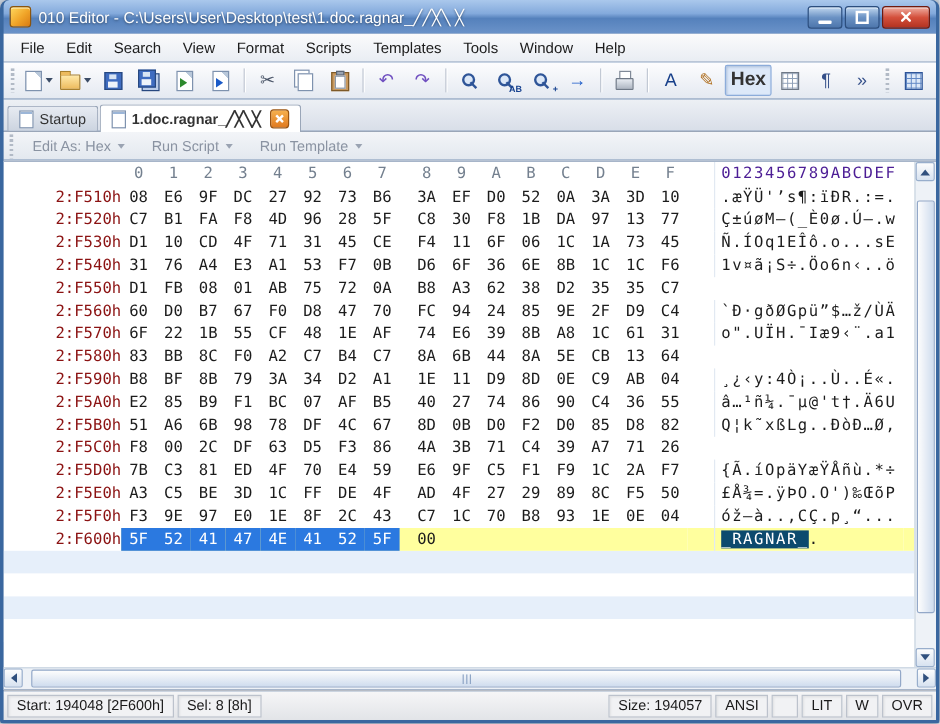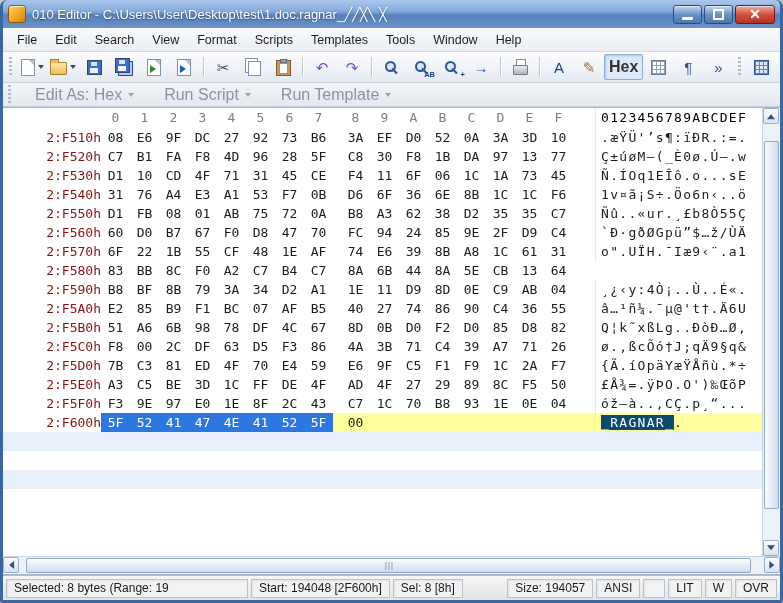--- a/index.html
+++ b/index.html
@@ -75,41 +75,41 @@
   .tab{height:20px;display:flex;align-items:center;padding:0 9px;font-size:12px;color:#333;
     background:linear-gradient(#e7ebf2,#ccd4e0);border:1px solid #9aa6b8;border-bottom:none;border-radius:3px 3px 0 0;}
   .tab.active{background:#fff;font-weight:bold;height:22px;margin-bottom:-1px;position:relative;z-index:2;}
   .tabicon{width:10px;height:13px;background:#fff;border:1px solid #7e92ae;margin-right:5px;box-shadow:inset 0 2px 0 #9cb6d8;}
   .tabclose{width:14px;height:14px;margin-left:8px;background:linear-gradient(#f6b14e,#e07a1f);border:1px solid #9a5410;border-radius:3px;position:relative;}
   .tabclose::before,.tabclose::after{content:'';position:absolute;left:50%;top:50%;width:2px;height:8px;background:#fff;}
   .tabclose::before{transform:translate(-50%,-50%) rotate(45deg);}
   .tabclose::after{transform:translate(-50%,-50%) rotate(-45deg);}
   
   .subtoolbar{height:23px;flex:0 0 23px;background:linear-gradient(#f3f5f8,#e3e8ef);border-bottom:1px solid #c6cdd8;
-    display:flex;align-items:center;font-size:16px;color:#8a93a2;padding-left:3px;gap:8px;}
+    display:flex;align-items:center;font-size:12px;color:#8a93a2;padding-left:3px;}
   .stitem{display:flex;align-items:center;padding:0 11px;gap:6px;}
   .scaret{width:0;height:0;border-left:3px solid transparent;border-right:3px solid transparent;border-top:4px solid #9aa3b2;}
   
   .hexwrap{flex:1;display:flex;flex-direction:column;background:#fff;border:1px solid #a7b5c9;border-left:none;border-right:none;overflow:hidden;}
   .hexrowarea{flex:1;display:flex;overflow:hidden;}
   .hexmain{flex:1;display:flex;flex-direction:column;overflow:hidden;}
   .hexheader,.hexrow{display:flex;height:19px;line-height:19px;flex:0 0 19px;
     font-family:"DejaVu Sans Mono",monospace;font-size:13px;}
   .hexheader{height:20px;flex:0 0 20px;line-height:20px;color:#74808f;}
   .addr{width:98px;box-sizing:border-box;padding-left:10px;color:#8b1212;flex:0 0 98px;text-align:right;}
   .hexheader .addr{color:#74808f;}
   .bytes{display:flex;flex:0 0 472px;width:472px;}
   .byte{width:29px;flex:0 0 29px;text-align:center;color:#1c1c1c;}
   .hexheader .byte{color:#74808f;}
   .byte.gap{margin-left:8px;}
   .byte.sel{background:#2b79e0;color:#fff;}
   .spacer{width:22px;flex:0 0 22px;}
   .ascii{width:158px;flex:0 0 158px;box-sizing:border-box;padding-left:5px;border-left:1px solid #e2e9f2;
     letter-spacing:1.3px;white-space:pre;color:#1c1c1c;overflow:hidden;}
-  .hexheader .ascii{color:#000000;}
+  .hexheader .ascii{color:#4c1d95;}
   .ascii .sel{background:#0c4a6e;color:#fff;}
   .fill{flex:1;}
   .hexrow.hl .bytes,.hexrow.hl .spacer,.hexrow.hl .ascii,.hexrow.hl .fill{background:#ffff9e;}
   .hexrow.empty{flex:0 0 19px;}
   .hexrow.empty.stripe{background:#e6effa;}
   .hexrow.empty.plain{background:#fff;}
   
   .vscroll{width:17px;flex:0 0 17px;display:flex;flex-direction:column;background:#eef2f7;border-left:1px solid #c8d4e0;}
   .hscroll{height:17px;flex:0 0 17px;display:flex;background:#eef2f7;border-top:1px solid #c8d4e0;}
   .sbtn{width:16px;height:16px;flex:0 0 16px;background:linear-gradient(#fdfdfd,#d7e2f0);border:1px solid #98aecc;border-radius:2px;position:relative;box-sizing:border-box;}
@@ -243,20 +243,31 @@
     <div class="toolbar-right">
       <span class="grip"></span>
       <span id="toolbar-right-btns" style="display:flex;align-items:center;">
           <span class="tbtn">
             <span class="ticon icon-grid-blue"></span>
           </span>
         </span>
     </div>
   </div>
 
+  <div class="tabbar" id="tabs">
+      <div class="tab">
+        <span class="tabicon"></span>
+        <span class="tablabel">Startup</span>
+      </div>
+      <div class="tab active">
+        <span class="tabicon"></span>
+        <span class="tablabel">1.doc.ragnar_╱╳╲╳</span>
+        <span class="tabclose"></span>
+      </div>
+    </div>
 
   <div class="subtoolbar">
     <span class="grip"></span>
     <span class="stitem">
       <span>Edit As: Hex</span>
       <span class="scaret"></span>
     </span>
     <span class="stitem">
       <span>Run Script</span>
       <span class="scaret"></span>
@@ -405,21 +416,20 @@
                 <span class="byte gap">B8</span>
                 <span class="byte">A3</span>
                 <span class="byte">62</span>
                 <span class="byte">38</span>
                 <span class="byte">D2</span>
                 <span class="byte">35</span>
                 <span class="byte">35</span>
                 <span class="byte">C7</span>
               </div>
               <span class="spacer"></span>
-              <div class="ascii"><span>Ñû..«ur.¸£b8Ò55Ç</span></div>
               <span class="fill"></span>
             </div>
             <div class="hexrow">
               <span class="addr">2:F560h</span>
               <div class="bytes">
                 <span class="byte">60</span>
                 <span class="byte">D0</span>
                 <span class="byte">B7</span>
                 <span class="byte">67</span>
                 <span class="byte">F0</span>
@@ -572,21 +582,20 @@
                 <span class="byte gap">4A</span>
                 <span class="byte">3B</span>
                 <span class="byte">71</span>
                 <span class="byte">C4</span>
                 <span class="byte">39</span>
                 <span class="byte">A7</span>
                 <span class="byte">71</span>
                 <span class="byte">26</span>
               </div>
               <span class="spacer"></span>
-              <div class="ascii"><span>ø.,ßcÕó†J;qÄ9§q&amp;</span></div>
               <span class="fill"></span>
             </div>
             <div class="hexrow">
               <span class="addr">2:F5D0h</span>
               <div class="bytes">
                 <span class="byte">7B</span>
                 <span class="byte">C3</span>
                 <span class="byte">81</span>
                 <span class="byte">ED</span>
                 <span class="byte">4F</span>
@@ -695,21 +704,20 @@
     <div class="hscroll">
       <span class="sbtn left"></span>
       <span class="htrack">
         <span class="hthumb"></span>
       </span>
       <span class="sbtn right"></span>
     </div>
   </div>
 
   <div class="statusbar">
-    <span class="spanel wide">Selected: 8 bytes (Range: 19</span>
     <span class="spanel">Start: 194048 [2F600h]</span>
     <span class="spanel">Sel: 8 [8h]</span>
     <span class="sgrow"></span>
     <span class="spanel">Size: 194057</span>
     <span class="spanel">ANSI</span>
     <span class="spanel tiny"></span>
     <span class="spanel">LIT</span>
     <span class="spanel">W</span>
     <span class="spanel">OVR</span>
   </div>

